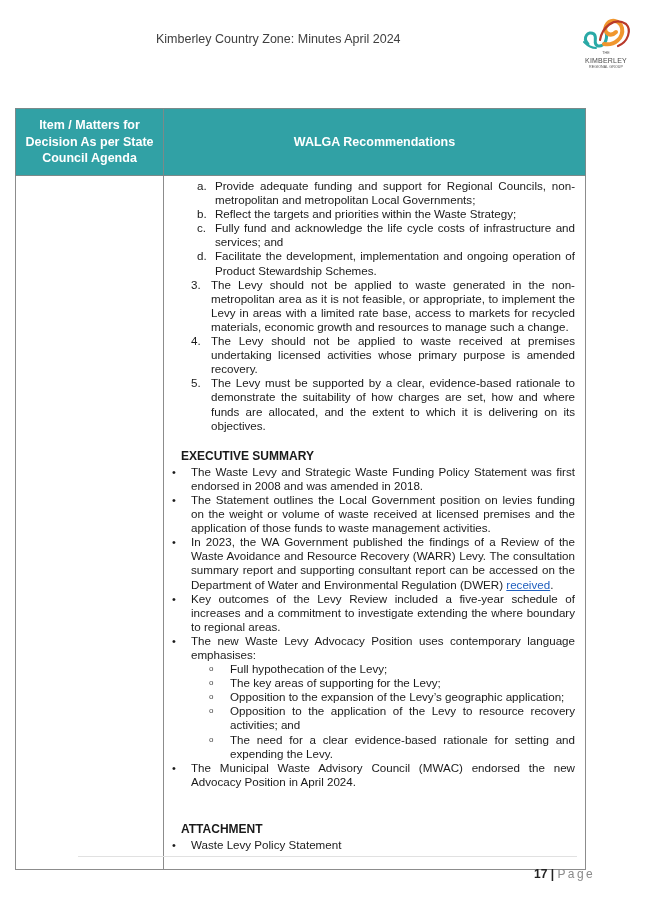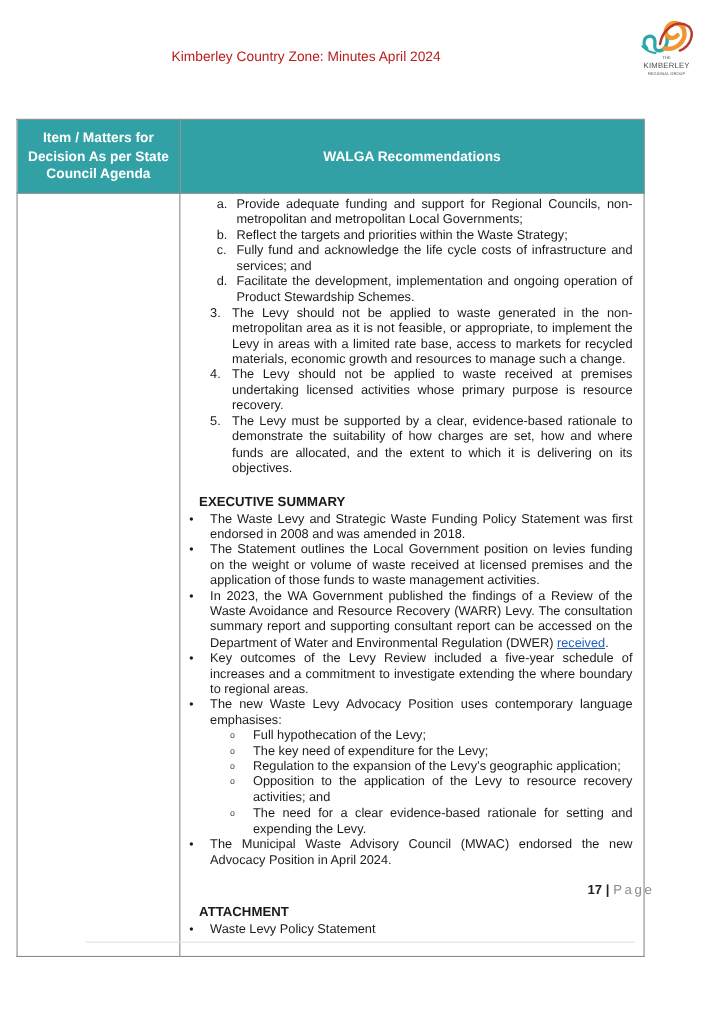--- a/index.html
+++ b/index.html
@@ -1,22 +1,22 @@
 <!DOCTYPE html>
 <html><head>
 <meta charset="utf-8">
 <style>
   html, body { margin: 0; padding: 0; background: #ffffff; }
   body {
     width: 653px; height: 924px; position: relative; overflow: hidden;
     font-family: "Liberation Sans", sans-serif; color: #1a1a1a;
   }
   .doc-header-title {
-    position: absolute; left: 156px; top: 44px;
-    font-size: 12.5px; color: #b91c1c;
+    position: absolute; left: 156px; top: 32px;
+    font-size: 12.5px; color: #404040;
   }
   .logo {
     position: absolute; left: 578px; top: 14px; width: 56px; height: 62px;
   }
   .logo svg { display: block; }
   .logo-text {
     position: absolute; left: 0; top: 36px; width: 56px; text-align: center;
     font-size: 6.2px; color: #4a4a4a; line-height: 7px; letter-spacing: 0.2px;
   }
   .logo-text .small { font-size: 3.6px; letter-spacing: 0.1px; }
@@ -51,21 +51,21 @@
   .bul-list > li { position: relative; padding-left: 20px; text-align: justify; }
   .bul-list > li > .mk {
     position: absolute; left: 1px; top: 0; font-size: 11px;
   }
   .sub-list { margin: 0; padding: 0; list-style: none; }
   .sub-list li { position: relative; padding-left: 39px; text-align: justify; }
   .sub-list li .mk { position: absolute; left: 18px; top: 0; font-size: 8px; color:#444; }
   a.link { color: #1f5fbf; text-decoration: underline; }
 
   .footer-page {
-    position: absolute; left: 534px; top: 802px; font-size: 12px; color: #222;
+    position: absolute; left: 534px; top: 867px; font-size: 12px; color: #222;
   }
   .footer-page .pg-label { color: #8a8a8a; letter-spacing: 2.4px; }
   .footer-rule {
     position: absolute; left: 78px; top: 856px; width: 499px; height: 1px; background: #e1e1e1;
   }
 </style>
 </head>
 <body>
 
 <div class="doc-header-title">Kimberley Country Zone: Minutes April 2024</div>
@@ -101,35 +101,35 @@
       <td>
         <div class="cell-body">
           <ul class="alpha-list">
             <li><span class="mk">a.</span><span>Provide adequate funding and support for Regional Councils, non-metropolitan and metropolitan Local Governments;</span></li>
             <li><span class="mk">b.</span><span>Reflect the targets and priorities within the Waste Strategy;</span></li>
             <li><span class="mk">c.</span><span>Fully fund and acknowledge the life cycle costs of infrastructure and services; and</span></li>
             <li><span class="mk">d.</span><span>Facilitate the development, implementation and ongoing operation of Product Stewardship Schemes.</span></li>
           </ul>
           <ul class="num-list">
             <li><span class="mk">3.</span><span>The Levy should not be applied to waste generated in the non-metropolitan area as it is not feasible, or appropriate, to implement the Levy in areas with a limited rate base, access to markets for recycled materials, economic growth and resources to manage such a change.</span></li>
-            <li><span class="mk">4.</span><span>The Levy should not be applied to waste received at premises undertaking licensed activities whose primary purpose is resource recovery.</span></li>
+            <li><span class="mk">4.</span><span>The Levy should not be applied to waste received at premises undertaking licensed activities whose primary purpose is amended recovery.</span></li>
             <li><span class="mk">5.</span><span>The Levy must be supported by a clear, evidence-based rationale to demonstrate the suitability of how charges are set, how and where funds are allocated, and the extent to which it is delivering on its objectives.</span></li>
           </ul>
 
           <div class="sec-head" style="margin-top:16px">EXECUTIVE SUMMARY</div>
           <ul class="bul-list">
             <li><span class="mk">•</span><span>The Waste Levy and Strategic Waste Funding Policy Statement was first endorsed in 2008 and was amended in 2018.</span></li>
             <li><span class="mk">•</span><span>The Statement outlines the Local Government position on levies funding on the weight or volume of waste received at licensed premises and the application of those funds to waste management activities.</span></li>
             <li><span class="mk">•</span><span>In 2023, the WA Government published the findings of a Review of the Waste Avoidance and Resource Recovery (WARR) Levy. The consultation summary report and supporting consultant report can be accessed on the Department of Water and Environmental Regulation (DWER) </span><a class="link" href="#">received</a><span>.</span></li>
             <li><span class="mk">•</span><span>Key outcomes of the Levy Review included a five-year schedule of increases and a commitment to investigate extending the where boundary to regional areas.</span></li>
             <li><span class="mk">•</span><span>The new Waste Levy Advocacy Position uses contemporary language emphasises:</span>
               <ul class="sub-list">
                 <li><span class="mk">o</span><span>Full hypothecation of the Levy;</span></li>
-                <li><span class="mk">o</span><span>The key need of expenditure for the Levy;</span></li>
-                <li><span class="mk">o</span><span>Regulation to the expansion of the Levy’s geographic application;</span></li>
+                <li><span class="mk">o</span><span>The key areas of supporting for the Levy;</span></li>
+                <li><span class="mk">o</span><span>Opposition to the expansion of the Levy’s geographic application;</span></li>
                 <li><span class="mk">o</span><span>Opposition to the application of the Levy to resource recovery activities; and</span></li>
                 <li><span class="mk">o</span><span>The need for a clear evidence-based rationale for setting and expending the Levy.</span></li>
               </ul>
             </li>
             <li><span class="mk">•</span><span>The Municipal Waste Advisory Council (MWAC) endorsed the new Advocacy Position in April 2024.</span></li>
           </ul>
 
           <div class="sec-head" style="margin-top:33px">ATTACHMENT</div>
           <ul class="bul-list">
             <li><span class="mk">•</span><span>Waste Levy Policy Statement</span></li>

